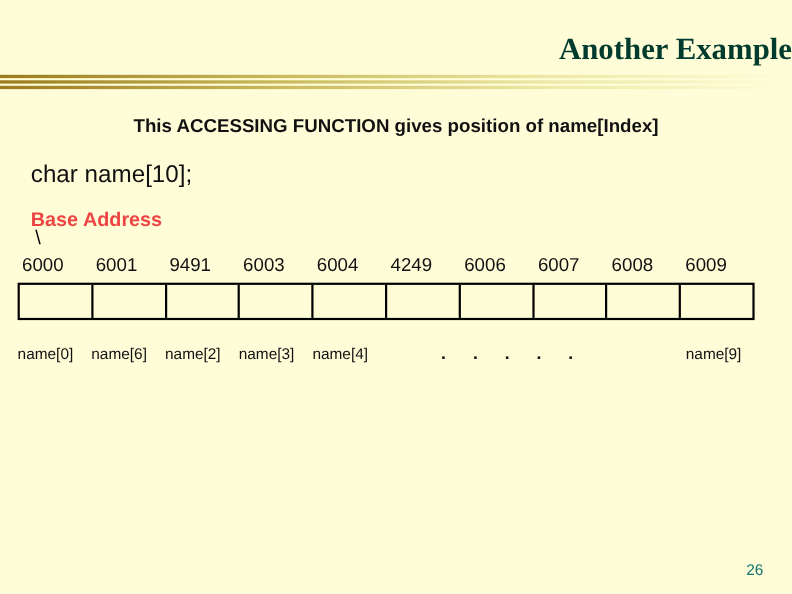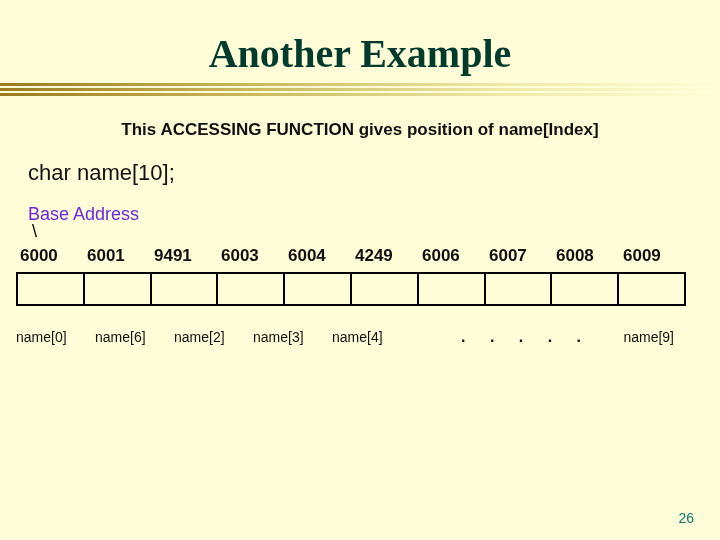--- a/index.html
+++ b/index.html
@@ -7,22 +7,22 @@
   body {
     background: #fefdd8;
     font-family: Arial, Helvetica, sans-serif;
     position: relative;
     overflow: hidden;
   }
   .title {
     font-family: "Times New Roman", Times, serif;
     font-weight: bold;
     color: #003b2e;
-    font-size: 40px;
-    text-align: center;
+    font-size: 28px;
+    text-align: right;
     padding-top: 30px;
     padding-bottom: 6px;
   }
   .gradbar {
     height: 3px;
     width: 100%;
     background: linear-gradient(to right, #9a7b1d 0%, #c9b95c 35%, #eee9a8 70%, #fefdd8 100%);
     margin-bottom: 2px;
   }
   .content { padding: 22px 46px 0 46px; }
@@ -36,35 +36,35 @@
   .codeRow {
     display: flex;
     align-items: center;
     gap: 40px;
     margin: 20px 0 18px -18px;
     font-size: 22px;
     color: #111;
   }
   .baseLabel {
     font-size: 18px;
-    font-weight: normal;
-    color: #6d28d9;
+    font-weight: bold;
+    color: #ef4444;
     margin-left: -18px;
   }
   .slash {
     font-size: 18px;
     margin-left: -14px;
     margin-top: -4px;
   }
   .addrRow {
     display: flex;
     margin-left: -30px;
     margin-top: 4px;
     font-size: 17px;
-    font-weight: bold;
+    font-weight: normal;
     color: #111;
     gap: 12px;
   }
   .addrRow > div {
     width: 67px;
     text-align: left;
     padding-left: 4px;
   }
   .boxes {
     display: flex;
@@ -79,21 +79,20 @@
     border-right: 2px solid #000;
   }
   .boxes > div:last-child { border-right: none; }
   .labelRow {
     display: flex;
     margin-left: -30px;
     margin-top: 22px;
     font-size: 14px;
     color: #111;
     align-items: baseline;
-    gap: 12px;
   }
   .labelRow .nm { width: 67px; }
   .labelRow .dots {
     flex: 0 0 auto;
     padding-left: 50px;
     letter-spacing: 10px;
     font-size: 16px;
     font-weight: bold;
   }
   .labelRow .last {

